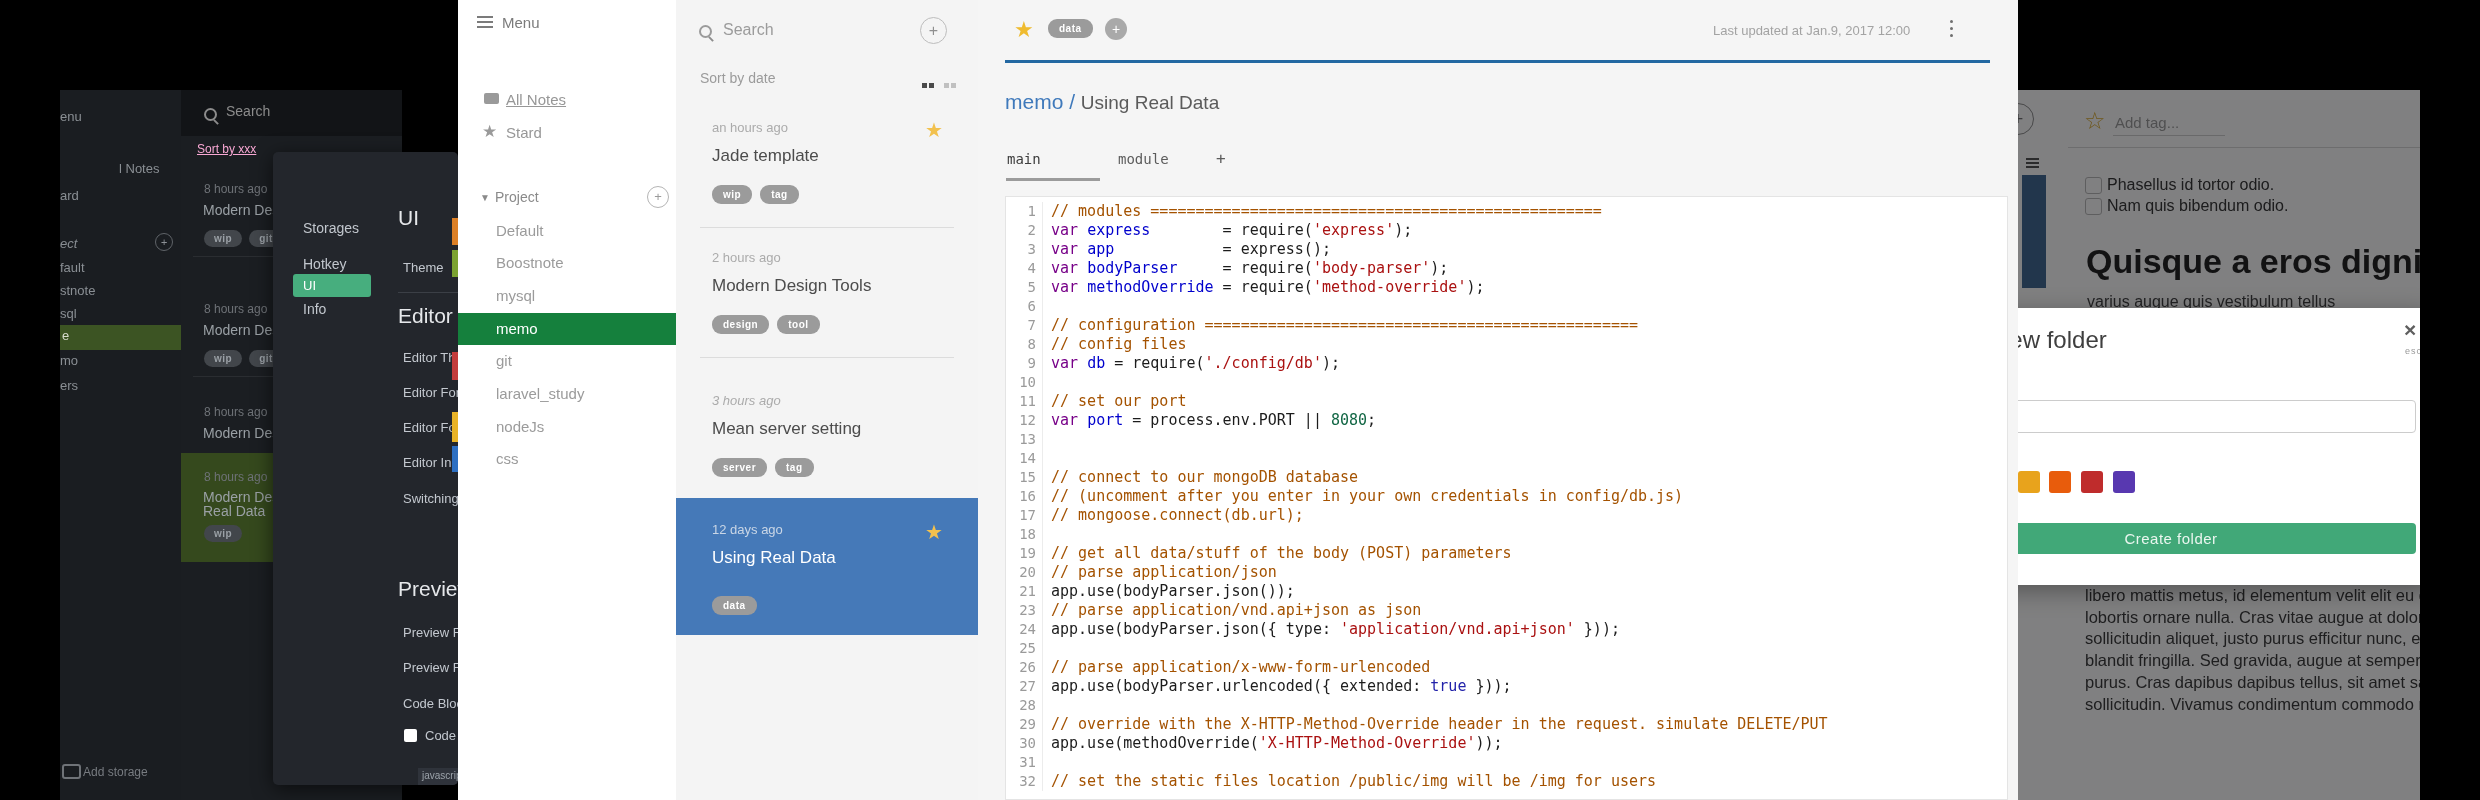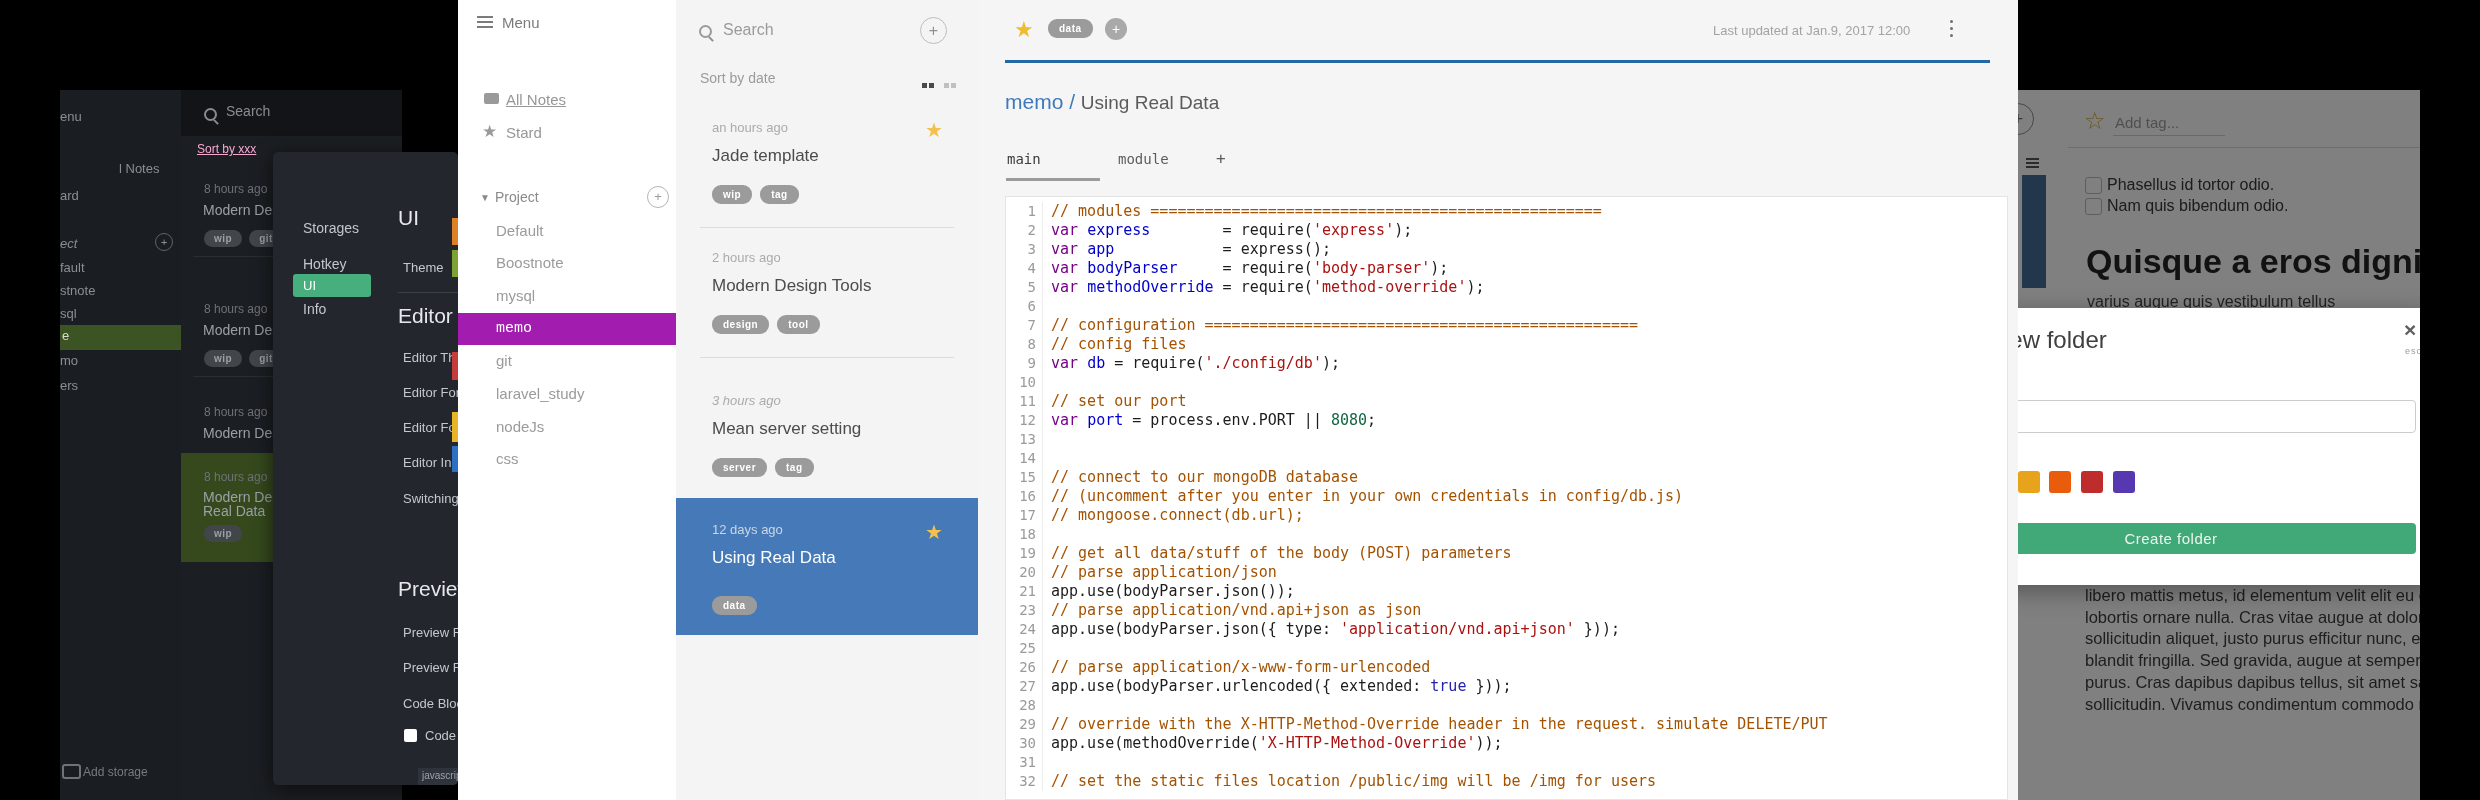--- a/index.html
+++ b/index.html
@@ -215,21 +215,21 @@
       <span class="abs" style="left:24px;top:121px;font-size:17px;color:#9a9a9a;">★</span>
       <span class="abs" style="left:48px;top:124px;font-size:15px;color:#979797;">Stard</span>
 
       <span class="abs" style="left:22px;top:192px;font-size:10px;color:#8a8a8a;">▼</span>
       <span class="abs" style="left:37px;top:189px;font-size:14px;color:#8a8a8a;">Project</span>
       <span class="abs circle-plus" style="left:189px;top:186px;width:20px;height:20px;line-height:20px;font-size:13px;border-color:#b5b5b5;color:#9a9a9a;">+</span>
       <div id="lfolders">
           <div class="item" style="top: 222px;">Default</div>
           <div class="item" style="top: 254px;">Boostnote</div>
           <div class="item" style="top: 287px;">mysql</div>
-          <div class="sel-row" style="top: 313px; background: #a21caf; font-family: Liberation Mono, monospace;">
+          <div class="sel-row" style="top: 313px; background: #15803d;">
             <div style="position: absolute; left: 38px; top: 7px; font-size: 15px; color: rgb(255, 255, 255);">memo</div>
           </div>
           <div class="item" style="top: 352px;">git</div>
           <div class="item" style="top: 385px;">laravel_study</div>
           <div class="item" style="top: 418px;">nodeJs</div>
           <div class="item" style="top: 450px;">css</div>
         </div>
     </div>
 
     <div class="abs lnotelist">

